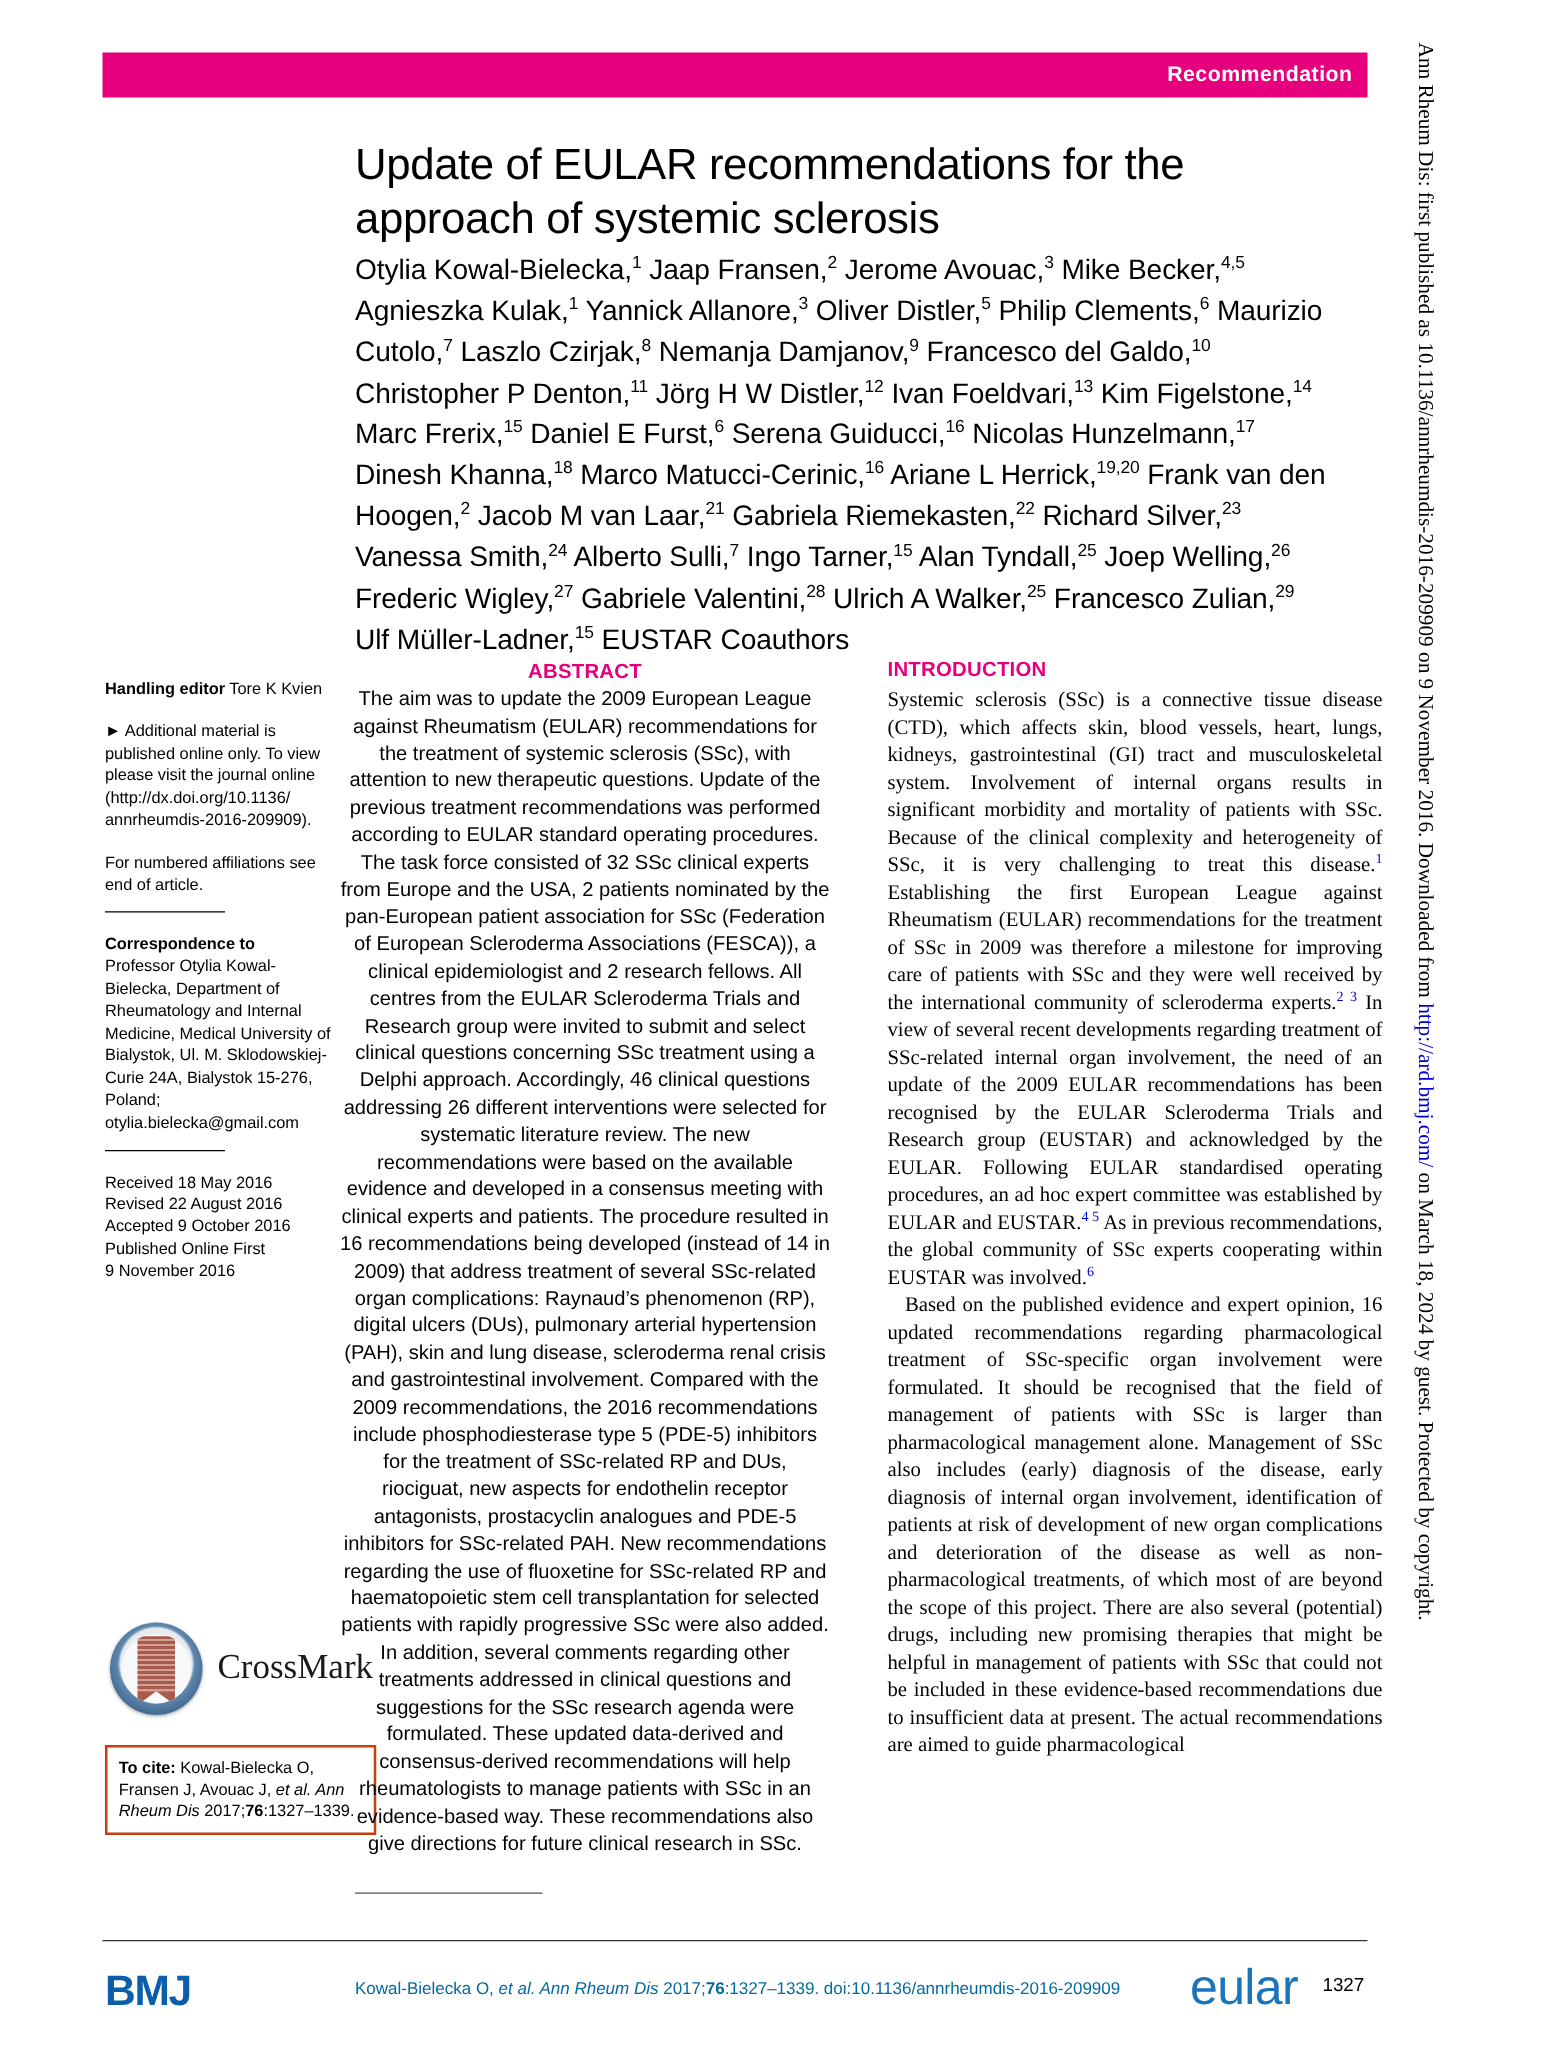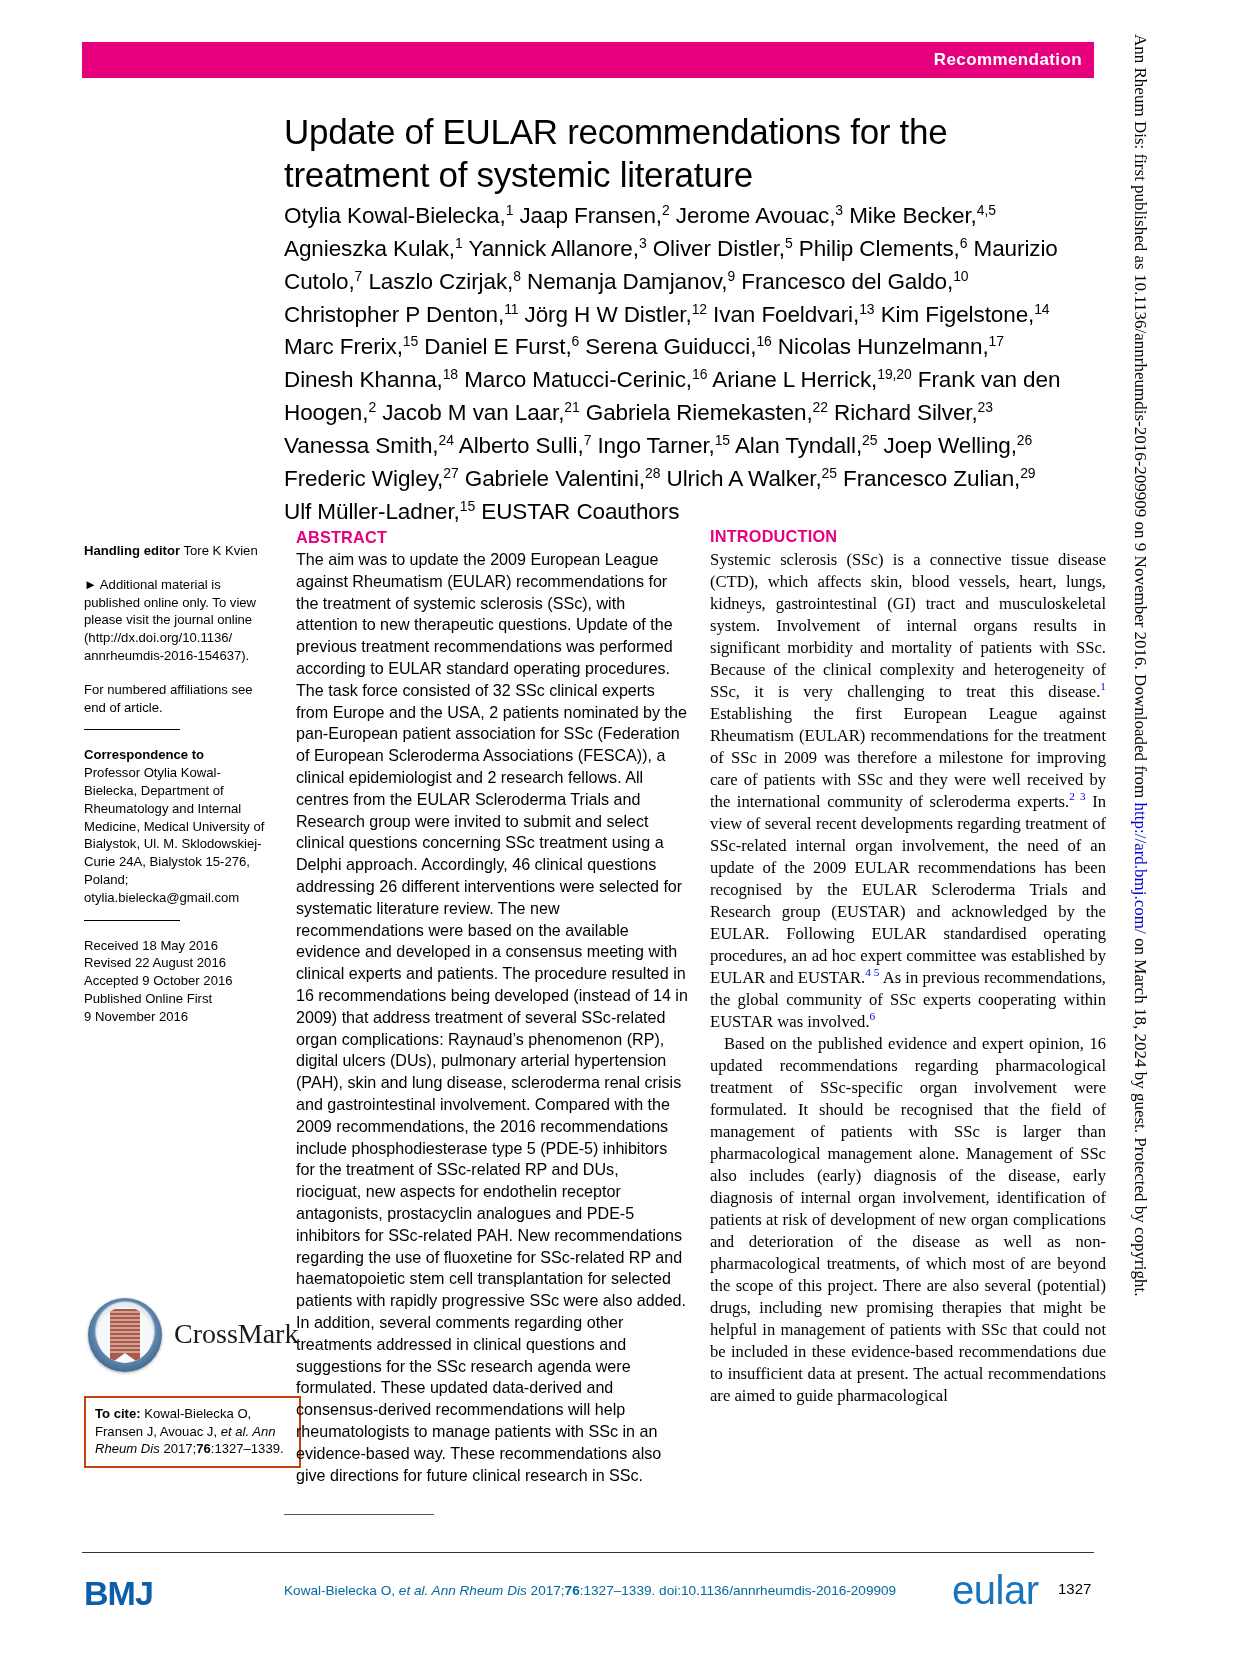--- a/index.html
+++ b/index.html
@@ -82,24 +82,24 @@
   .citebox{
     position:absolute;left:84px;top:1396px;width:196px;
     border:2px solid #c2410c;padding:7px 8px 8px 9px;
     font-size:13.1px;line-height:1.34;
   }
   .citebox b{font-weight:bold;}
   .citebox i{font-style:italic;}
 
   
   .abstract{
-    position:absolute;left:296px;top:526px;width:392px;
+    position:absolute;left:272px;top:526px;width:392px;
     font-size:16.1px;line-height:1.355;color:#000;
     font-family:"Liberation Sans", sans-serif;
-    text-align:left;
+    text-align:center;
   }
   .sechead{
     color:#e6007e;font-weight:bold;font-size:16.3px;
     letter-spacing:.2px;margin:0 0 1px 0;
     font-family:"Liberation Sans", sans-serif;
   }
   .abstract p{margin:0;}
   .abs-rule{
     position:absolute;left:284px;top:1514px;width:150px;
     border:0;border-top:1px solid #555;margin:0;
@@ -163,30 +163,30 @@
 </style>
 </head>
 <body>
 
 <div class="page">
 
   <div class="banner">
     <div class="banner-label">Recommendation</div>
   </div>
 
-  <h1 class="title">Update of EULAR recommendations for the treatment of systemic literature</h1>
+  <h1 class="title">Update of EULAR recommendations for the approach of systemic sclerosis</h1>
 
   <div class="authors">Otylia Kowal-Bielecka,<sup>1</sup> Jaap Fransen,<sup>2</sup> Jerome Avouac,<sup>3</sup> Mike Becker,<sup>4,5</sup> Agnieszka Kulak,<sup>1</sup> Yannick Allanore,<sup>3</sup> Oliver Distler,<sup>5</sup> Philip Clements,<sup>6</sup> Maurizio Cutolo,<sup>7</sup> Laszlo Czirjak,<sup>8</sup> Nemanja Damjanov,<sup>9</sup> Francesco del Galdo,<sup>10</sup> Christopher P Denton,<sup>11</sup> Jörg H W Distler,<sup>12</sup> Ivan Foeldvari,<sup>13</sup> Kim Figelstone,<sup>14</sup> Marc Frerix,<sup>15</sup> Daniel E Furst,<sup>6</sup> Serena Guiducci,<sup>16</sup> Nicolas Hunzelmann,<sup>17</sup> Dinesh Khanna,<sup>18</sup> Marco Matucci-Cerinic,<sup>16</sup> Ariane L Herrick,<sup>19,20</sup> Frank van den Hoogen,<sup>2</sup> Jacob M van Laar,<sup>21</sup> Gabriela Riemekasten,<sup>22</sup> Richard Silver,<sup>23</sup> Vanessa Smith,<sup>24</sup> Alberto Sulli,<sup>7</sup> Ingo Tarner,<sup>15</sup> Alan Tyndall,<sup>25</sup> Joep Welling,<sup>26</sup> Frederic Wigley,<sup>27</sup> Gabriele Valentini,<sup>28</sup> Ulrich A Walker,<sup>25</sup> Francesco Zulian,<sup>29</sup> Ulf Müller-Ladner,<sup>15</sup> EUSTAR Coauthors</div>
 
   <div class="metacol">
     <p>
       <b>Handling editor</b>
       <span>Tore K Kvien</span>
     </p>
-    <p>► Additional material is published online only. To view please visit the journal online (http://dx.doi.org/10.1136/ annrheumdis-2016-154637).</p>
+    <p>► Additional material is published online only. To view please visit the journal online (http://dx.doi.org/10.1136/ annrheumdis-2016-209909).</p>
     <p>For numbered affiliations see end of article.</p>
     <hr class="hrule">
     <p>
       <b>Correspondence to</b><br>
       <span>Professor Otylia Kowal-Bielecka, Department of Rheumatology and Internal Medicine, Medical University of Bialystok, Ul. M. Sklodowskiej-Curie 24A, Bialystok 15-276, Poland; otylia.bielecka@gmail.com</span>
     </p>
     <hr class="hrule">
     <p>
       <span>Received 18 May 2016</span><br>
       <span>Revised 22 August 2016</span><br>

